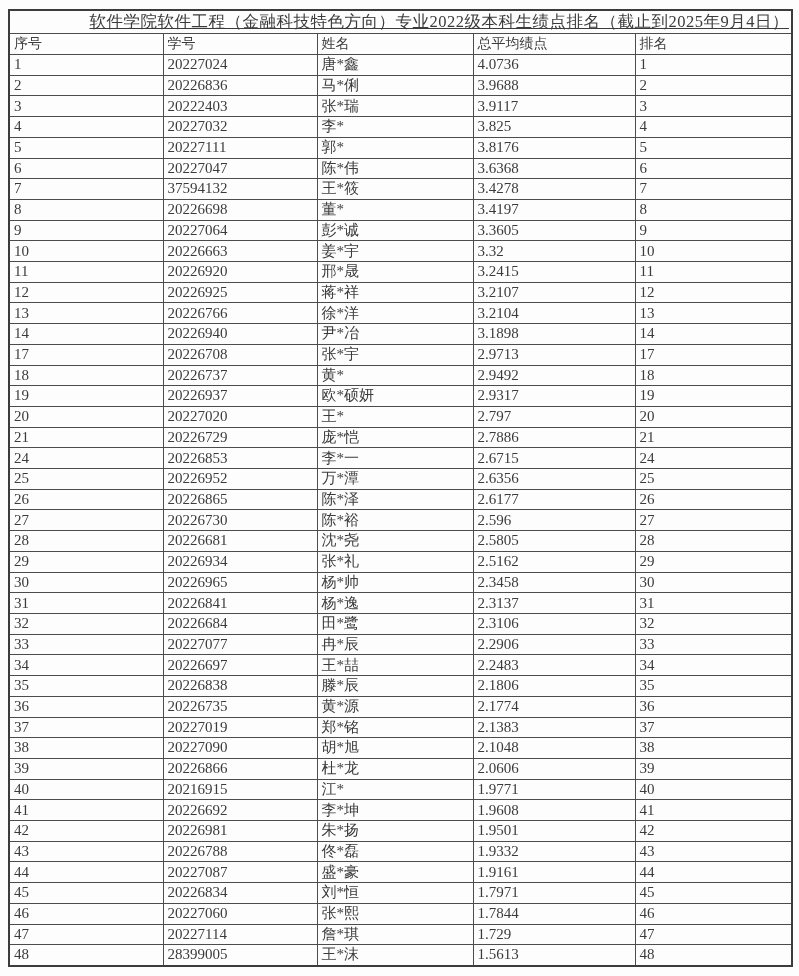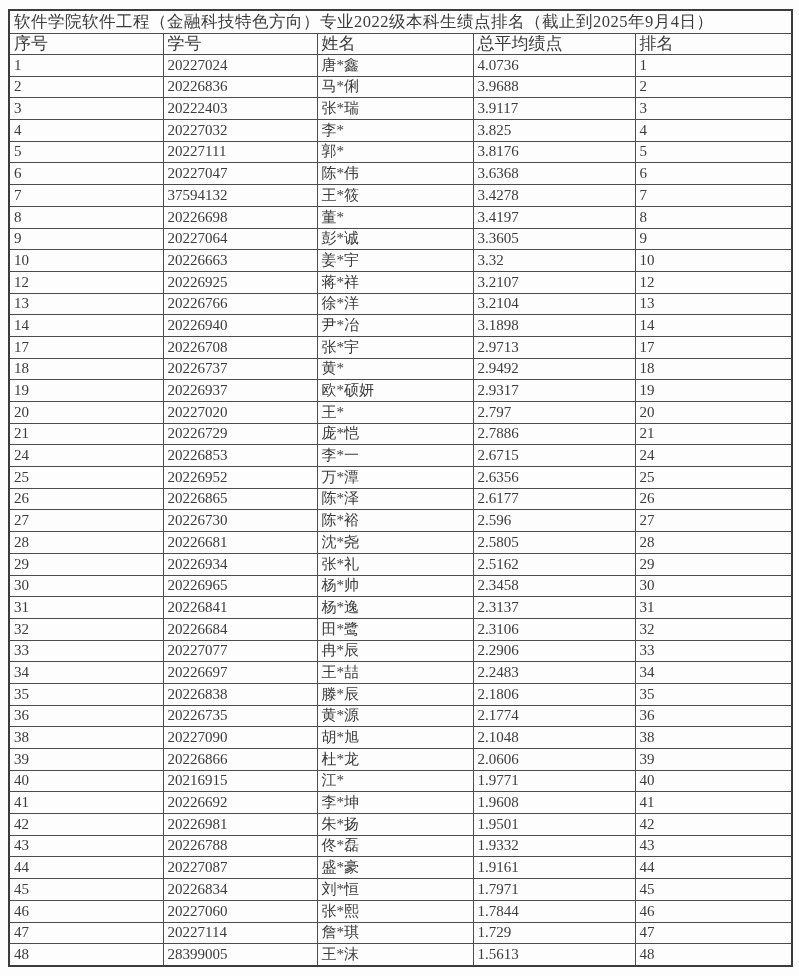--- a/index.html
+++ b/index.html
@@ -29,28 +29,29 @@
     padding: 0 2px 0 4px;
     font-weight: normal;
     font-size: 15px;
     line-height: 1.15;
     vertical-align: middle;
     text-align: left;
     white-space: nowrap;
     overflow: hidden;
   }
   .title-row th {
-    text-align: left;
+    text-align: right;
     font-size: 16.5px;
     height: 22px;
     letter-spacing: 0.5px;
+    text-decoration: underline;
   }
   .header-row th {
     height: 20px;
-    font-size: 17px;
+    font-size: 14px;
   }
   .ranking-table tbody td {
     height: 18px;
   }
 </style>
 </head>
 <body>
 
 <div class="page-wrap">
   <table class="ranking-table">
@@ -138,20 +139,27 @@
           <td>9</td>
         </tr>
         <tr>
           <td>10</td>
           <td>20226663</td>
           <td>姜*宇</td>
           <td>3.32</td>
           <td>10</td>
         </tr>
         <tr>
+          <td>11</td>
+          <td>20226920</td>
+          <td>邢*晟</td>
+          <td>3.2415</td>
+          <td>11</td>
+        </tr>
+        <tr>
           <td>12</td>
           <td>20226925</td>
           <td>蒋*祥</td>
           <td>3.2107</td>
           <td>12</td>
         </tr>
         <tr>
           <td>13</td>
           <td>20226766</td>
           <td>徐*洋</td>
@@ -285,20 +293,27 @@
           <td>35</td>
         </tr>
         <tr>
           <td>36</td>
           <td>20226735</td>
           <td>黄*源</td>
           <td>2.1774</td>
           <td>36</td>
         </tr>
         <tr>
+          <td>37</td>
+          <td>20227019</td>
+          <td>郑*铭</td>
+          <td>2.1383</td>
+          <td>37</td>
+        </tr>
+        <tr>
           <td>38</td>
           <td>20227090</td>
           <td>胡*旭</td>
           <td>2.1048</td>
           <td>38</td>
         </tr>
         <tr>
           <td>39</td>
           <td>20226866</td>
           <td>杜*龙</td>

